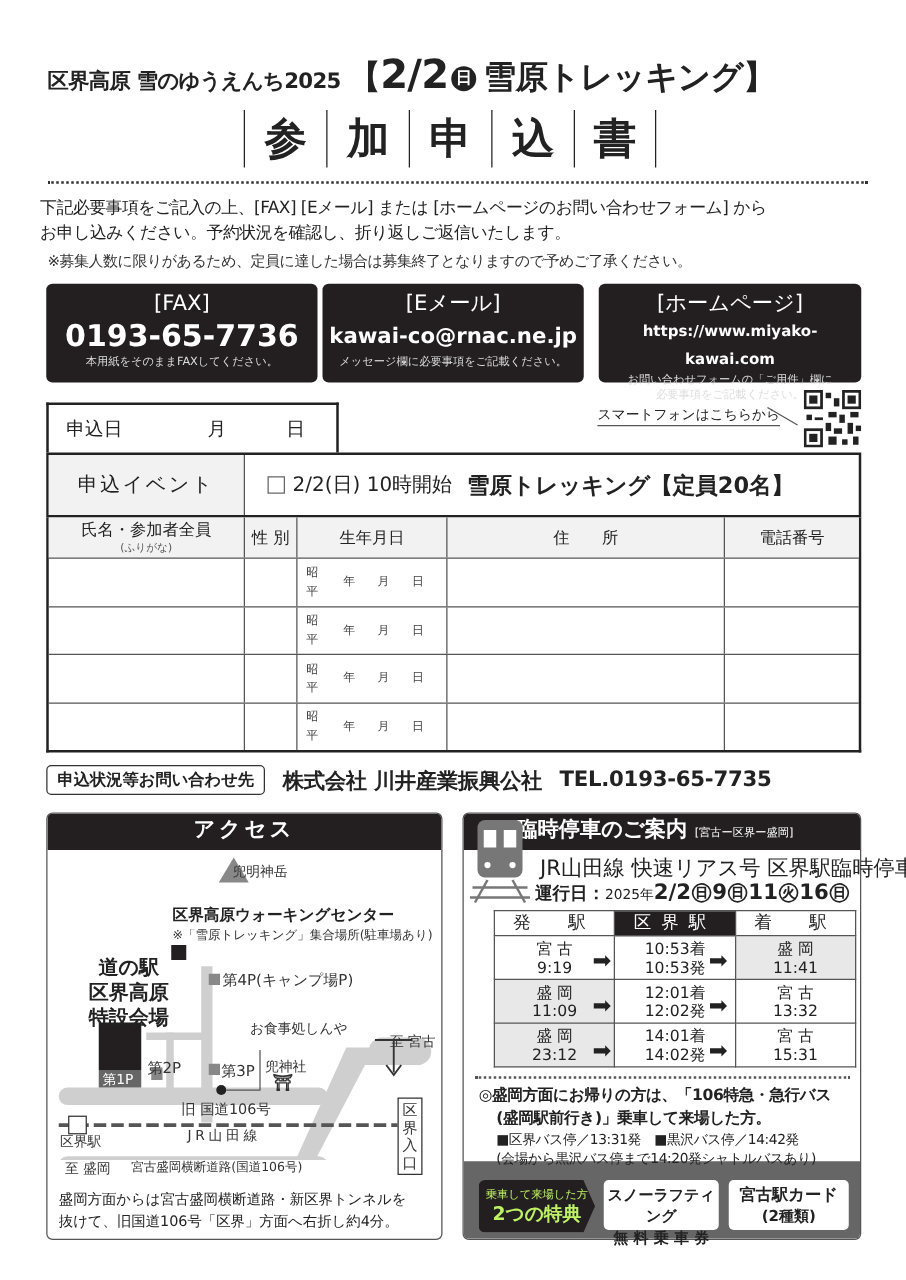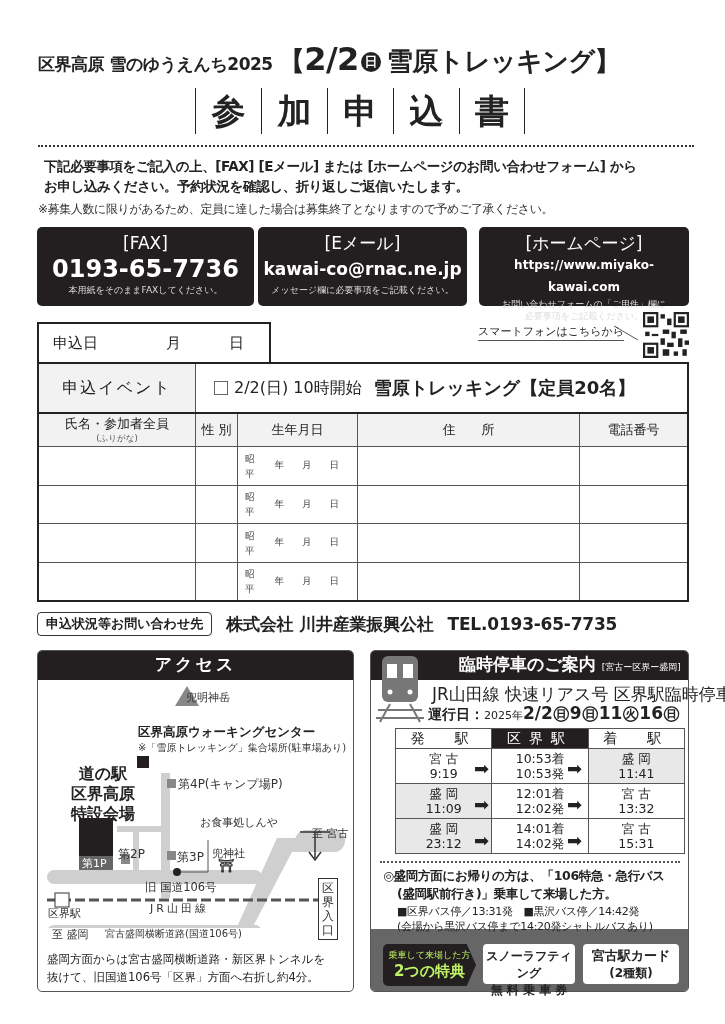--- a/index.html
+++ b/index.html
@@ -7,21 +7,21 @@
 .abs{position:absolute}
 .header-line{left:38px;top:40px;width:660px;display:flex;align-items:baseline;white-space:nowrap}
 .header-sub{font-size:17px;font-weight:bold;letter-spacing:-0.5px}
 .header-main{font-size:26px;font-weight:bold;margin-left:6px;letter-spacing:-0.5px}
 .header-date{font-size:32px}
 .day-circle{display:inline-block;width:20px;height:20px;border-radius:50%;background:#222;color:#fff;font-size:13px;text-align:center;line-height:20px;vertical-align:4px;margin:0 6px 0 2px}
 .title{left:195px;top:88px;display:flex;height:46px}
 .title span{display:block;width:66px;text-align:center;font-size:34px;font-weight:bold;line-height:46px;border-left:1.5px solid #222}
 .title span:last-child{border-right:1.5px solid #222}
 .dotline{left:38px;top:145px;width:656px;border-top:2px dotted #333}
-.intro{left:44px;top:156px;width:660px;font-size:13.5px;font-weight:bold;line-height:20px;letter-spacing:-0.4px}
+.intro{left:32px;top:156px;width:660px;font-size:13.5px;font-weight:normal;line-height:20px;letter-spacing:-0.4px}
 .intro-note{left:38px;top:200px;width:660px;font-size:12px;line-height:18px;color:#333;letter-spacing:-0.4px}
 .cbox{top:227px;height:79px;background:#231f20;color:#fff;border-radius:5px;text-align:center}
 .cbox .h{font-size:17px;margin-top:5px;line-height:22px}
 .cbox .v{font-weight:bold;line-height:30px}
 .cbox .n{font-size:9px;line-height:12px;color:#ddd}
 .date-box{left:37px;top:322px;width:234px;height:40px;border:2.5px solid #222;border-bottom:none;font-size:15px;display:flex;align-items:center;padding-left:14px}
 .event-row{left:37px;top:362px;width:652px;height:52px;border:2.5px solid #222;display:flex}
 .ev-label{width:157px;background:#f2f2f2;border-right:1.5px solid #555;font-size:16px;display:flex;align-items:center;justify-content:center;letter-spacing:2px}
 .ev-val{flex:1;display:flex;align-items:center;padding-left:18px;font-size:16px}
 .ev-val b{font-size:18px;margin-left:12px}
@@ -260,21 +260,21 @@
 <div class="map-txt" style="left:150px;top:901px;letter-spacing:3px">JR山田線</div>
 <div class="map-txt" style="left:318px;top:878px;width:20px;border:1px solid #333;background:#fff;font-size:12px;line-height:14px;padding:2px;white-space:normal;word-break:break-all;text-align:center">区界入口</div>
 <div class="map-txt" style="left:52px;top:927px">至 盛岡</div>
 <div class="map-txt" style="left:105px;top:927px;font-size:10px">宮古盛岡横断道路(国道106号)</div>
 <div class="map-txt" style="left:47px;top:950px;font-size:11.5px;color:#222;line-height:18px">
   <div>盛岡方面からは宮古盛岡横断道路・新区界トンネルを</div>
   <div>抜けて、旧国道106号「区界」方面へ右折し約4分。</div>
 </div>
 
 <div class="abs panel" style="left:370px;width:319px;background:#fff">
-  <div class="pan-h" style="text-align:left;padding-left:88px;letter-spacing:0">
+  <div class="pan-h" style="text-align:left;padding-left:42px;letter-spacing:0">
     <span>臨時停車のご案内</span>
     <span style="font-size:9px;font-weight:normal">[宮古ー区界ー盛岡]</span>
   </div>
   <div style="position:absolute;left:0;right:0;bottom:0;height:62px;background:#666"></div>
 </div>
 <svg class="abs" style="left:376px;top:652px" width="48" height="72">
   <rect x="6" y="4" width="36" height="46" rx="6" fill="#777"></rect>
   <rect x="11" y="12" width="10" height="14" fill="#fff"></rect>
     <rect x="27" y="12" width="10" height="14" fill="#fff"></rect>
   <circle cx="14" cy="40" r="2.5" fill="#fff"></circle>

